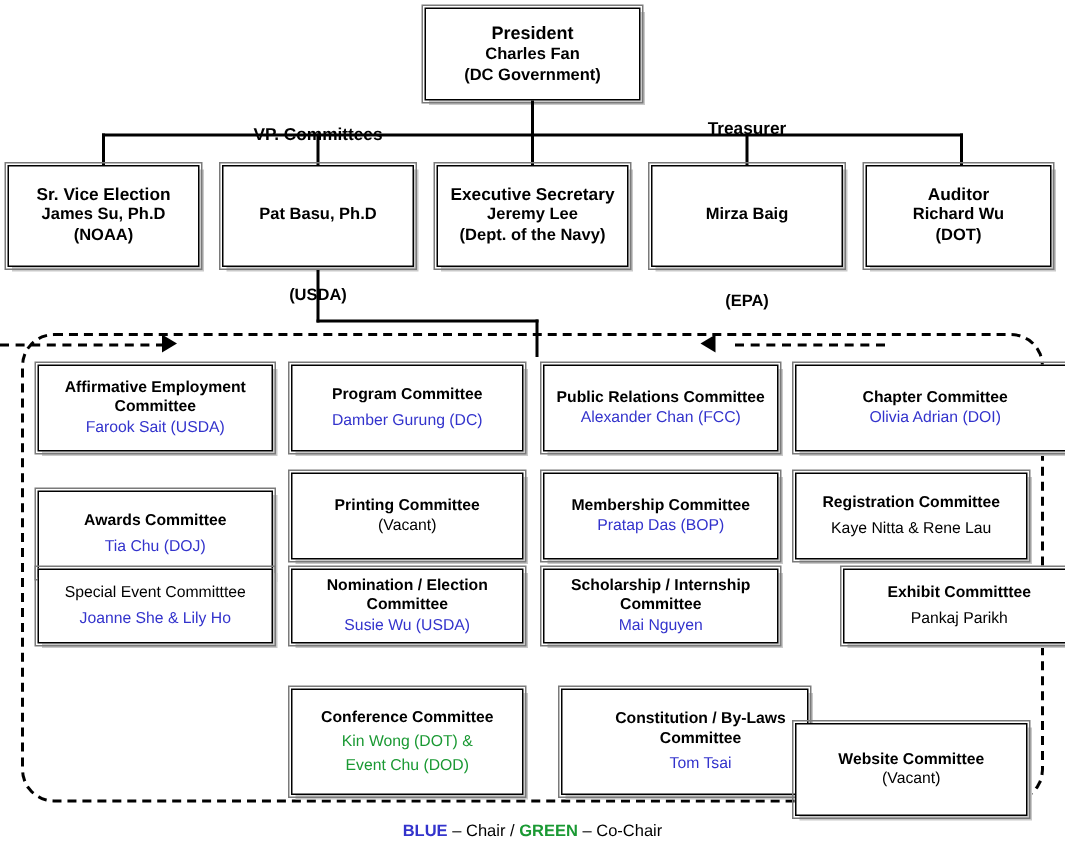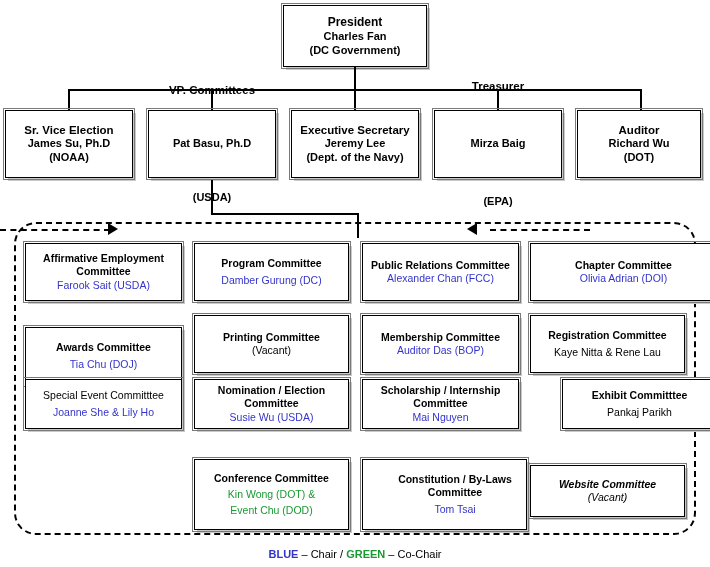--- a/index.html
+++ b/index.html
@@ -182,21 +182,21 @@
   <div class="title">Awards Committee</div>
   <div class="gap"></div>
   <div class="person name-blue">Tia Chu (DOJ)</div>
 </div>
 <div class="box committee" style="left:194px; top:315px; width:155px;">
   <div class="title">Printing Committee</div>
   <div class="person name-black">(Vacant)</div>
 </div>
 <div class="box committee" style="left:362px; top:315px; width:157px;">
   <div class="title">Membership Committee</div>
-  <div class="person name-blue">Auditor Das (BOP)</div>
+  <div class="person name-blue">Pratap Das (BOP)</div>
 </div>
 <div class="box committee" style="left:530px; top:315px; width:155px;">
   <div class="title">Registration Committee</div>
   <div class="gap"></div>
   <div class="person name-black">Kaye Nitta &amp; Rene Lau</div>
 </div>
 
 <div class="box committee tall" style="left:25px; top:379px; width:157px;">
   <div class="title plain">Special Event Committtee</div>
   <div class="gap"></div>
@@ -218,27 +218,27 @@
   <div class="person name-black">Pankaj Parikh</div>
 </div>
 
 <div class="box committee tall" style="left:194px; top:459px; width:155px; height:71px;">
   <div class="title">Conference Committee</div>
   <div class="gap"></div>
   <div class="person name-green">Kin Wong (DOT) &amp;</div>
   <div class="gap"></div>
   <div class="person name-green">Event Chu (DOD)</div>
 </div>
-<div class="box committee tall" style="left:362px; top:459px; width:165px; height:71px;padding-left:21px;">
+<div class="box committee tall" style="left:374px; top:459px; width:165px; height:71px;padding-left:21px;">
   <div class="title">Constitution / By-Laws</div>
   <div class="title">Committee</div>
   <div class="gap"></div>
   <div class="person name-blue">Tom Tsai</div>
 </div>
-<div class="box committee" style="left:530px; top:465px; width:155px; height:52px;font-style:italic;">
+<div class="box committee" style="left:530px; top:482px; width:155px; height:62px;">
   <div class="title">Website Committee</div>
   <div class="person name-black">(Vacant)</div>
 </div>
 
 <div id="legend">
   <b class="name-blue">BLUE</b><span> – Chair</span>
   <span>/</span>
   <b class="name-green">GREEN</b><span> – Co-Chair</span>
 </div>
 

